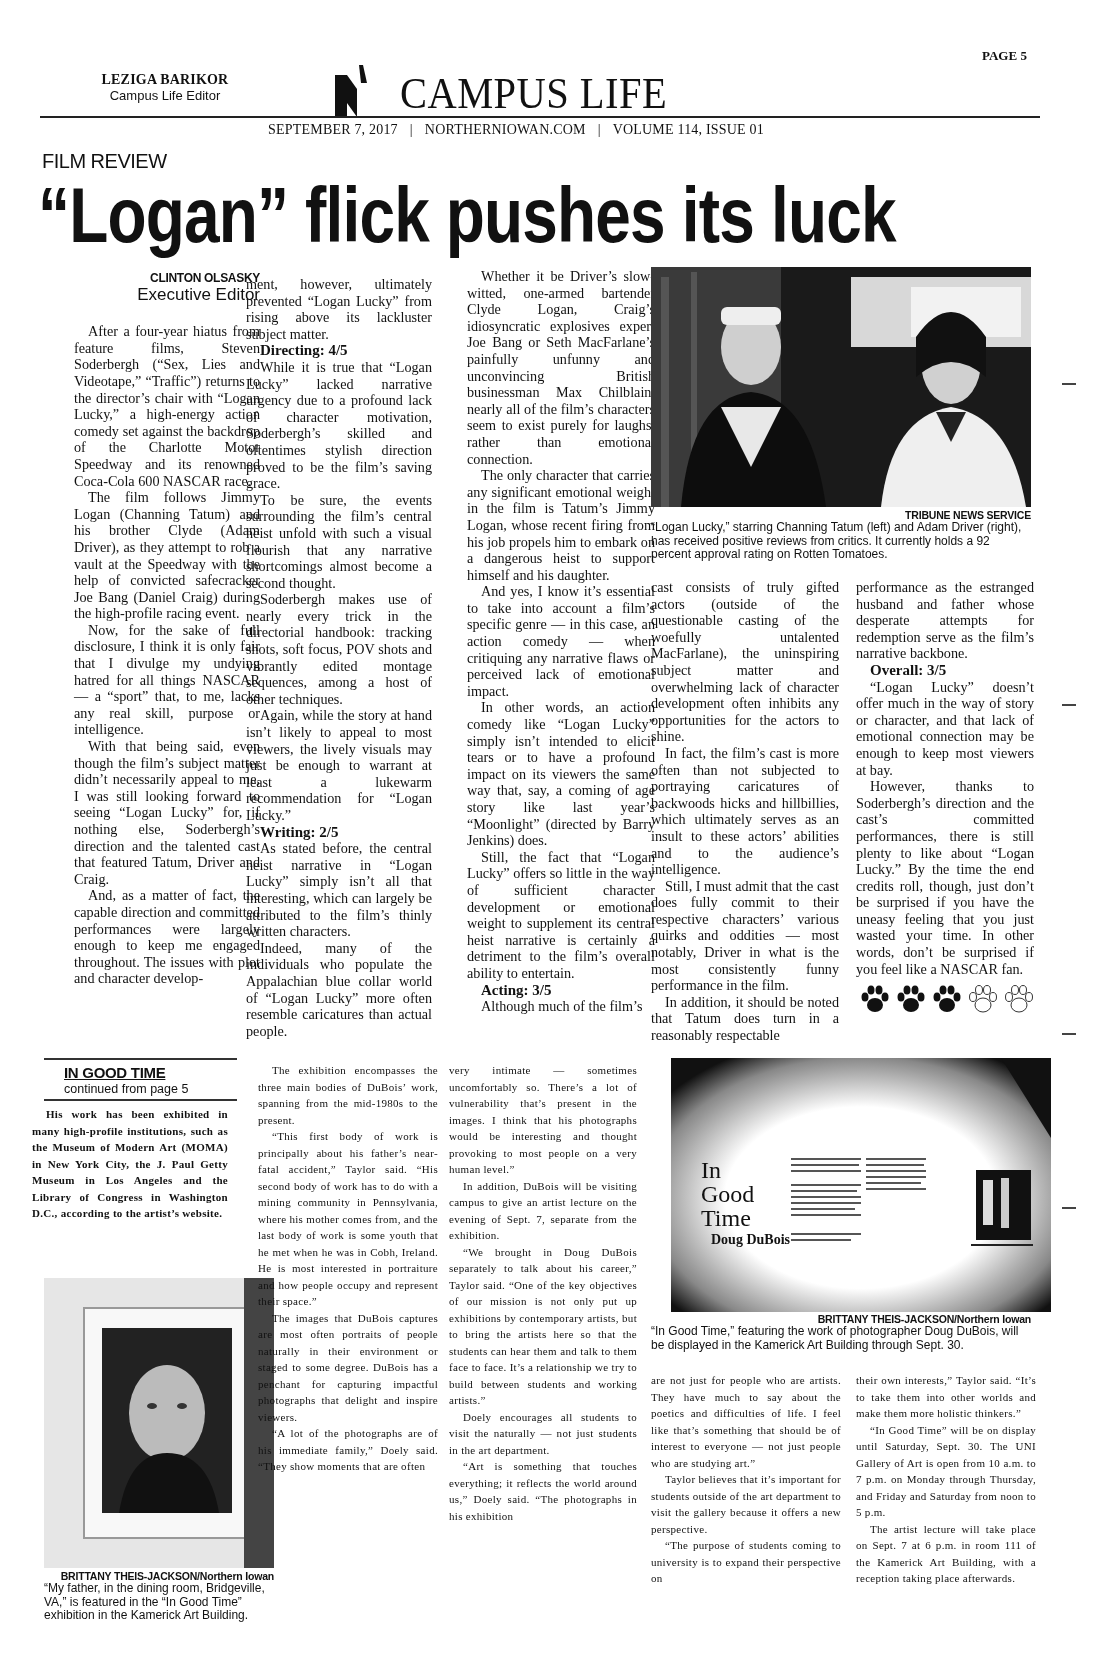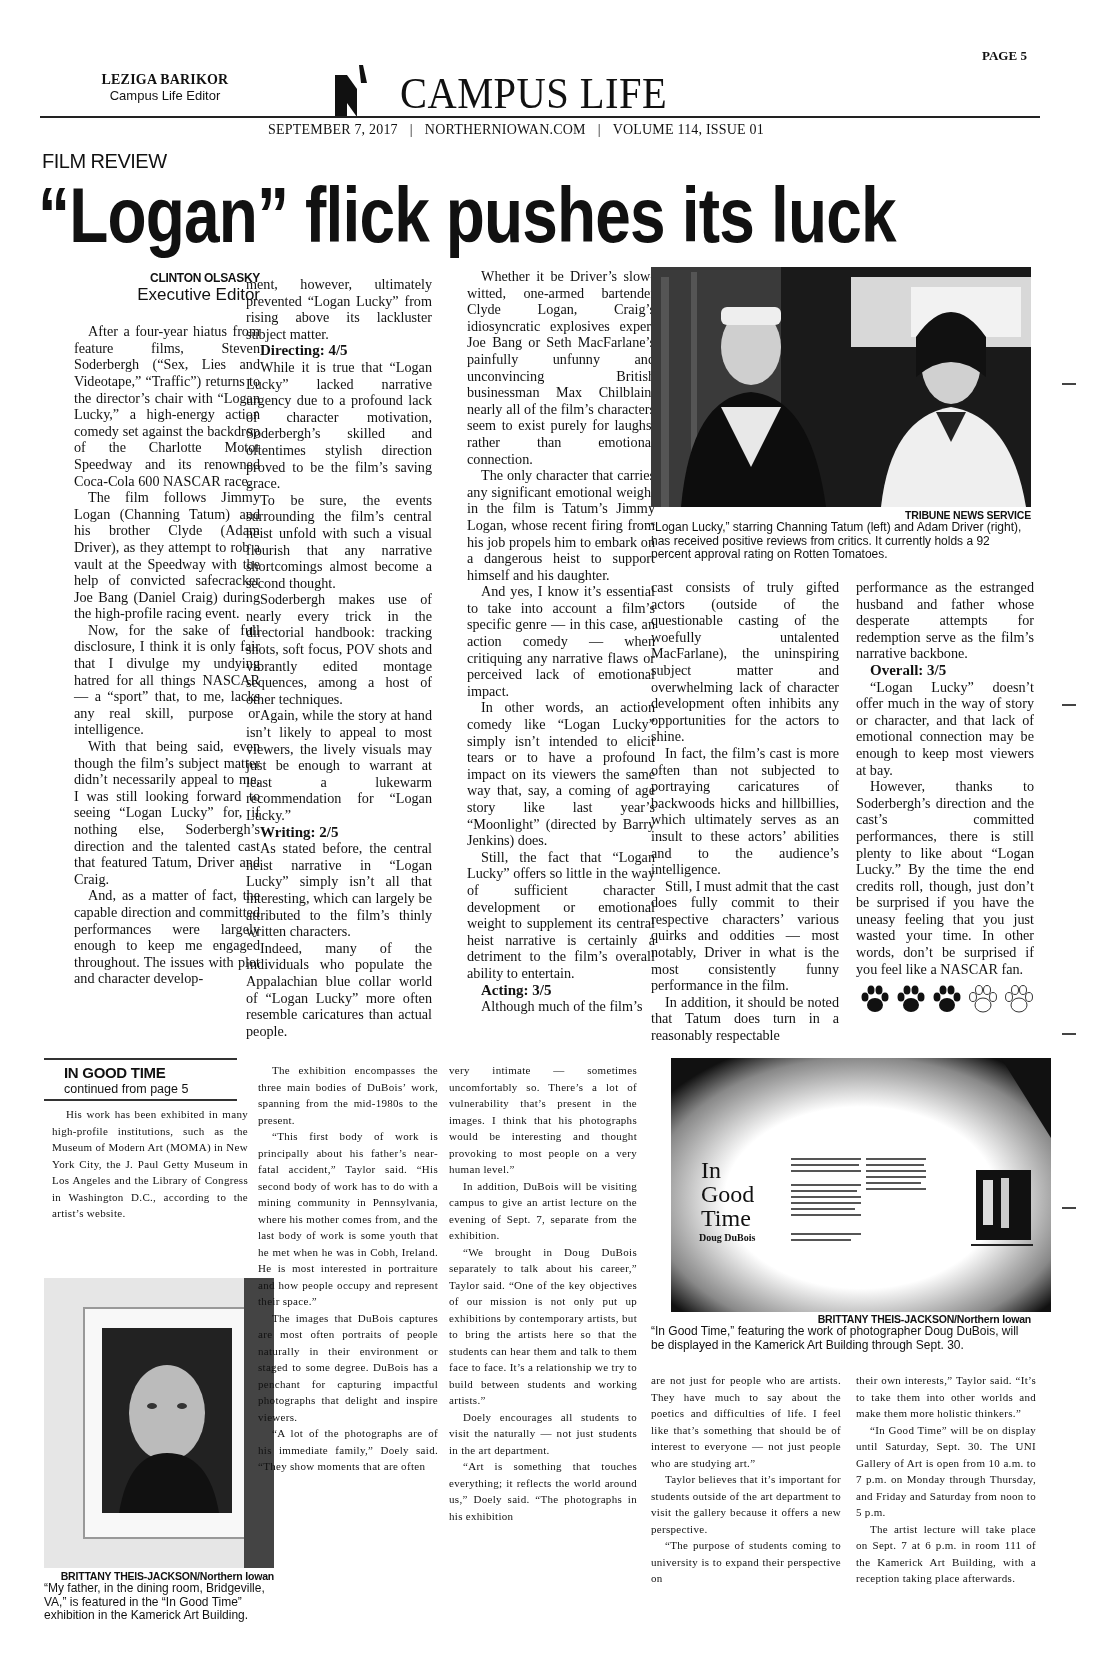--- a/index.html
+++ b/index.html
@@ -32,21 +32,21 @@
 
   .photo { position:absolute; background:#222; overflow:hidden; }
   .credit { position:absolute; font-family:"Liberation Sans", sans-serif; font-weight:bold; font-size:10.5px; text-align:right; letter-spacing:-0.2px; }
   .caption { position:absolute; font-family:"Liberation Sans", sans-serif; font-size:12px; line-height:13.5px; }
 
   .paws { position:absolute; left:858px; top:984px; display:flex; gap:2px; }
   .paw { width:34px; height:30px; }
 
   
   .igt-rule1 { left:44px; top:1058px; width:193px; height:2px; background:#333; }
-  .igt-title { left:64px; top:1064px; font-family:"Liberation Sans", sans-serif; font-weight:bold; font-size:15px; letter-spacing:-0.3px; }
+  .igt-title { left:64px; top:1064px; font-family:"Liberation Sans", sans-serif; font-weight:bold; font-size:15px; letter-spacing:-0.3px;text-decoration:underline; }
   .igt-cont { left:64px; top:1082px; font-family:"Liberation Sans", sans-serif; font-size:12.5px; }
   .igt-rule2 { left:44px; top:1099px; width:193px; height:2px; background:#333; }
 
   .col2 { font-size:11px; line-height:16.5px; letter-spacing:0.3px; }
 
   .side-mark { position:absolute; width:14px; height:2px; background:#444; }
 </style>
 </head>
 <body>
 
@@ -174,21 +174,21 @@
         <ellipse cx="27" cy="13" rx="3.5" ry="4.5"></ellipse>
       </g>
     </svg>
 </div>
 
 <div class="abs igt-rule1"></div>
 <div class="abs igt-title">IN GOOD TIME</div>
 <div class="abs igt-cont">continued from page 5</div>
 <div class="abs igt-rule2"></div>
 
-<div class="col col2" style="left:52px; top:1106px; width:196px;">
+<div class="col col2" style="left:32px; top:1106px; width:196px;font-weight:bold;">
   <p>His work has been exhibited in many high-profile institutions, such as the Museum of Modern Art (MOMA) in New York City, the J. Paul Getty Museum in Los Angeles and the Library of Congress in Washington D.C., according to the artist’s website.</p>
 </div>
 
 <div class="photo" style="left:44px; top:1278px; width:230px; height:290px; background:#ededed;">
   <svg width="230" height="290" viewBox="0 0 230 290">
     <rect width="230" height="290" fill="#e6e6e6"></rect>
     <rect x="40" y="30" width="165" height="230" fill="#f8f8f8" stroke="#999" stroke-width="2"></rect>
     <rect x="58" y="50" width="130" height="185" fill="#222"></rect>
     <ellipse cx="123" cy="135" rx="38" ry="48" fill="#bbb"></ellipse>
     <path d="M75 235 Q85 175 123 175 Q165 175 175 235 Z" fill="#111"></path>
@@ -248,21 +248,21 @@
     <rect x="305" y="112" width="55" height="70" fill="#111"></rect>
     <rect x="312" y="122" width="10" height="45" fill="#ddd"></rect>
     <rect x="330" y="120" width="8" height="50" fill="#ccc"></rect>
     <rect x="300" y="186" width="62" height="2" fill="#222"></rect>
   </svg>
   <div class="abs serif" style="left:50px; top:100px; font-size:24px; line-height:24px;">
     <div>In</div>
     <div>Good</div>
     <div>Time</div>
   </div>
-  <div class="abs serif" style="left:48px; top:174px; font-size:10px; font-weight:bold;">Doug DuBois</div>
+  <div class="abs serif" style="left:60px; top:174px; font-size:14px; font-weight:bold;">Doug DuBois</div>
 </div>
 <div class="credit" style="left:651px; top:1313px; width:380px;">BRITTANY THEIS-JACKSON/Northern Iowan</div>
 <div class="caption" style="left:651px; top:1325px; width:382px;">“In Good Time,” featuring the work of photographer Doug DuBois, will be displayed in the Kamerick Art Building through Sept. 30.</div>
 
 <div class="col col2" style="left:651px; top:1372px; width:190px;">
   <p class="noindent">are not just for people who are artists. They have much to say about the poetics and difficulties of life. I feel like that’s something that should be of interest to everyone — not just people who are studying art.”</p>
   <p>Taylor believes that it’s important for students outside of the art department to visit the gallery because it offers a new perspective.</p>
   <p>“The purpose of students coming to university is to expand their perspective on</p>
 </div>
 

